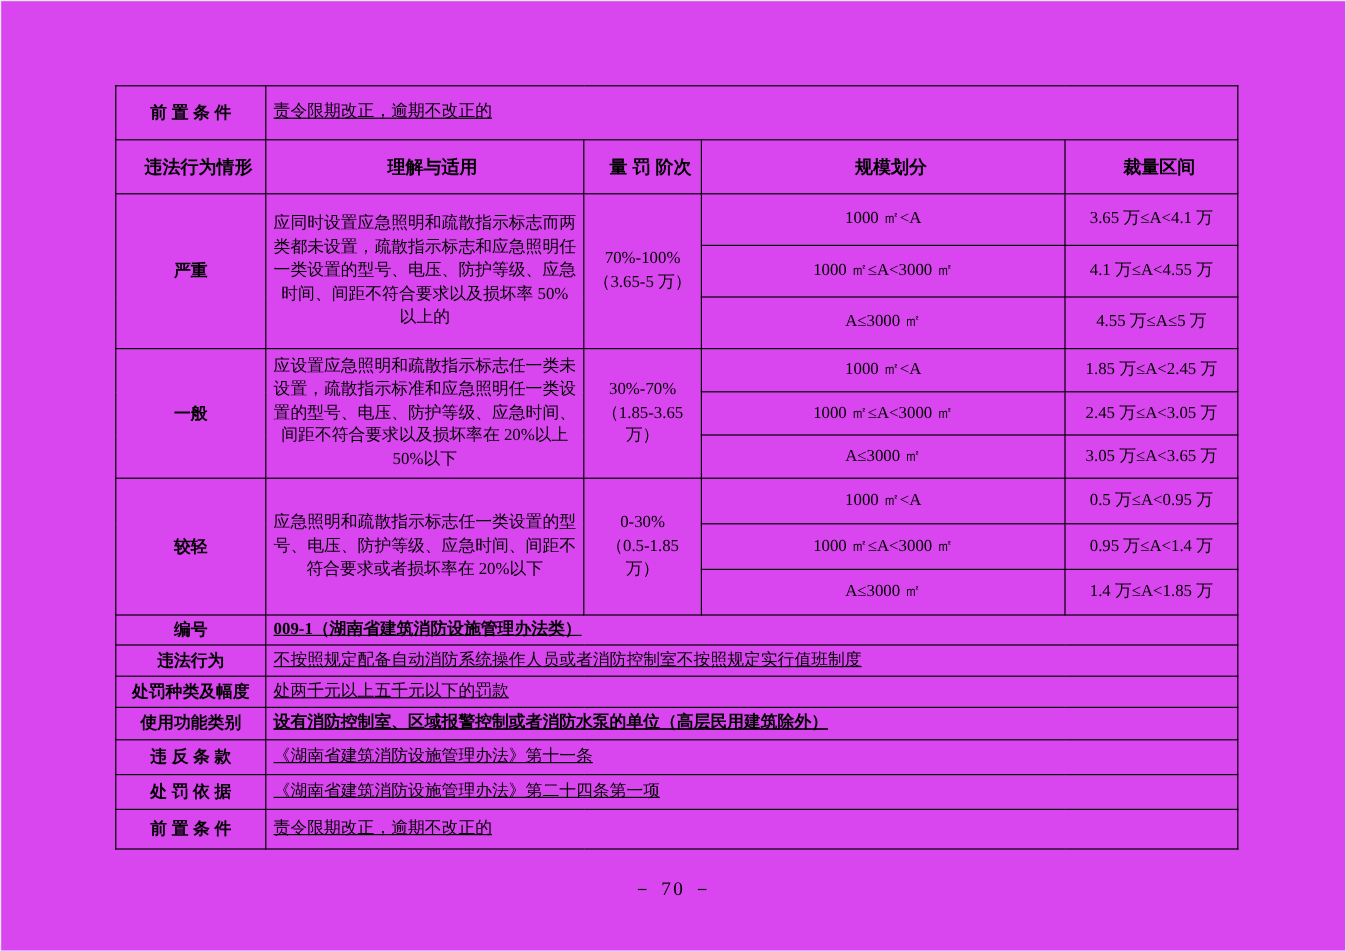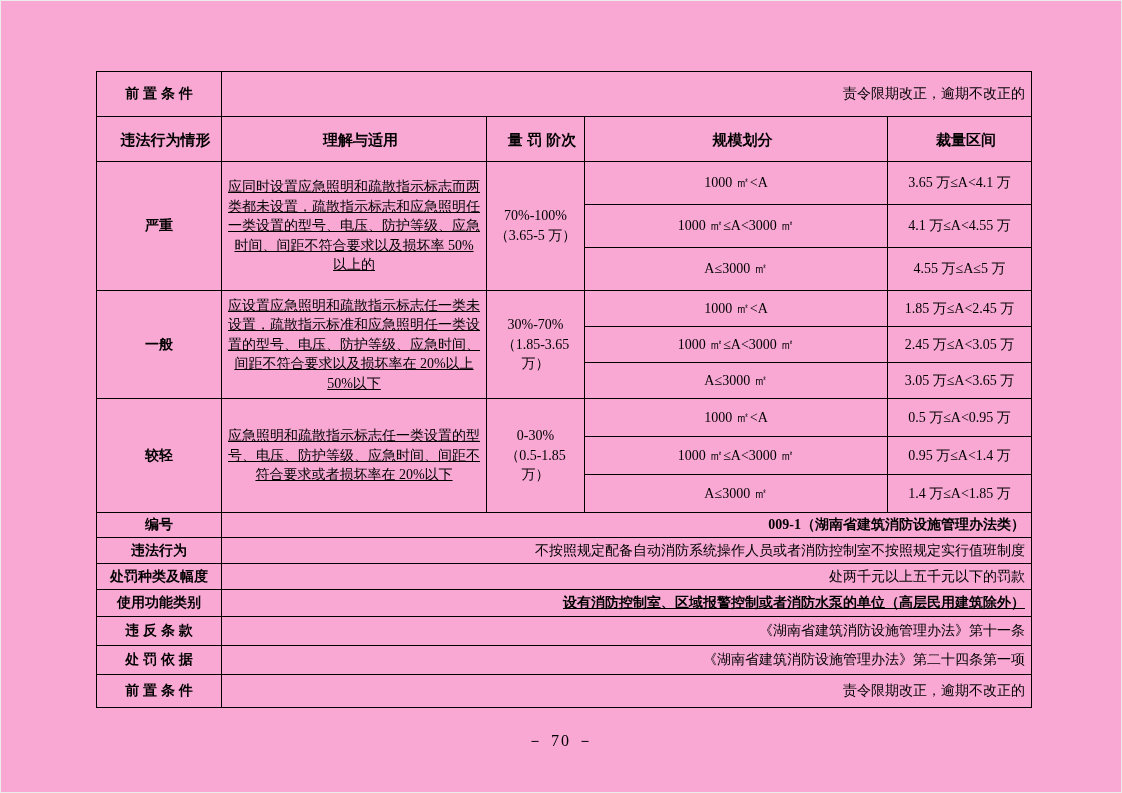--- a/index.html
+++ b/index.html
@@ -1,20 +1,20 @@
 <!DOCTYPE html>
 <html><head>
 <meta charset="utf-8">
 <style>
   html, body { margin: 0; padding: 0; background: #ffffff; }
   .page {
     position: relative;
     width: 1122px;
     height: 793px;
-    background: #f9a8d4;
+    background: #d946ef;
     border: 1px solid #ececec;
     box-sizing: border-box;
     font-family: "Liberation Serif", serif;
     color: #000000;
     overflow: hidden;
   }
   table.doc-table {
     position: absolute;
     left: 95px;
     top: 70px;
@@ -31,24 +31,24 @@
     overflow: hidden;
     box-sizing: border-box;
   }
   
   td.lbl, tr.hdr td {
     font-family: "Liberation Sans", sans-serif;
     font-weight: bold;
     text-align: center;
     font-size: 15px;
   }
-  td.val { text-align: right; padding-left: 12px; }
+  td.val { text-align: left; padding-left: 12px; text-decoration: underline; }
   td.val.bold { font-weight: bold; }
   td.val.underline span { text-decoration: underline; }
-  td.desc { text-align: center; line-height: 1.5; padding: 4px 10px; text-decoration: underline; }
+  td.desc { text-align: center; line-height: 1.5; padding: 4px 10px; }
   td.tier { text-align: center; padding: 2px 4px; }
   td.scale, td.range { text-align: center; }
   tr.hA td { height: 45px; }
   tr.hB td { height: 45px; padding-left: 19px; }
   tr.h43 td { height: 43px; }
   tr.h36 td { height: 36px; margin-top: 44px; }
   tr.h38 td { height: 38px; }
   tr.h31 td { height: 25px; }
   tr.h26 td { height: 26px; }
   tr.h27 td { height: 27px; margin-top: 40px; }

